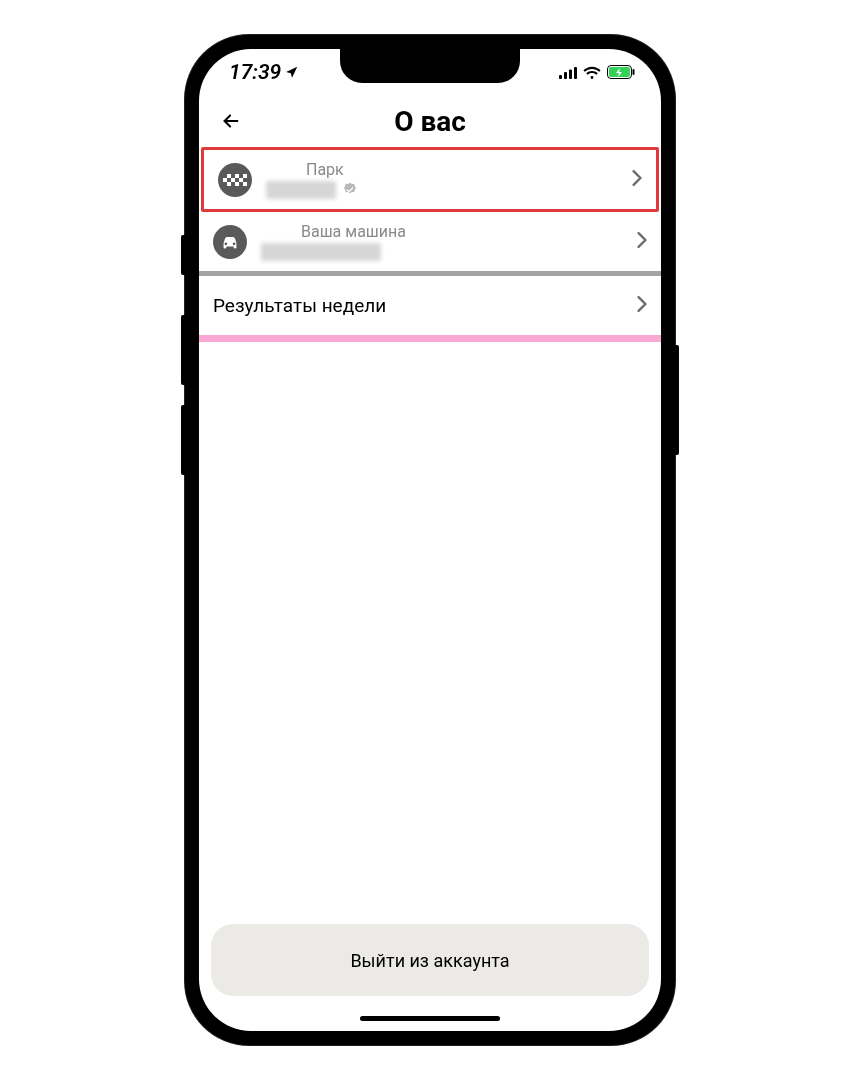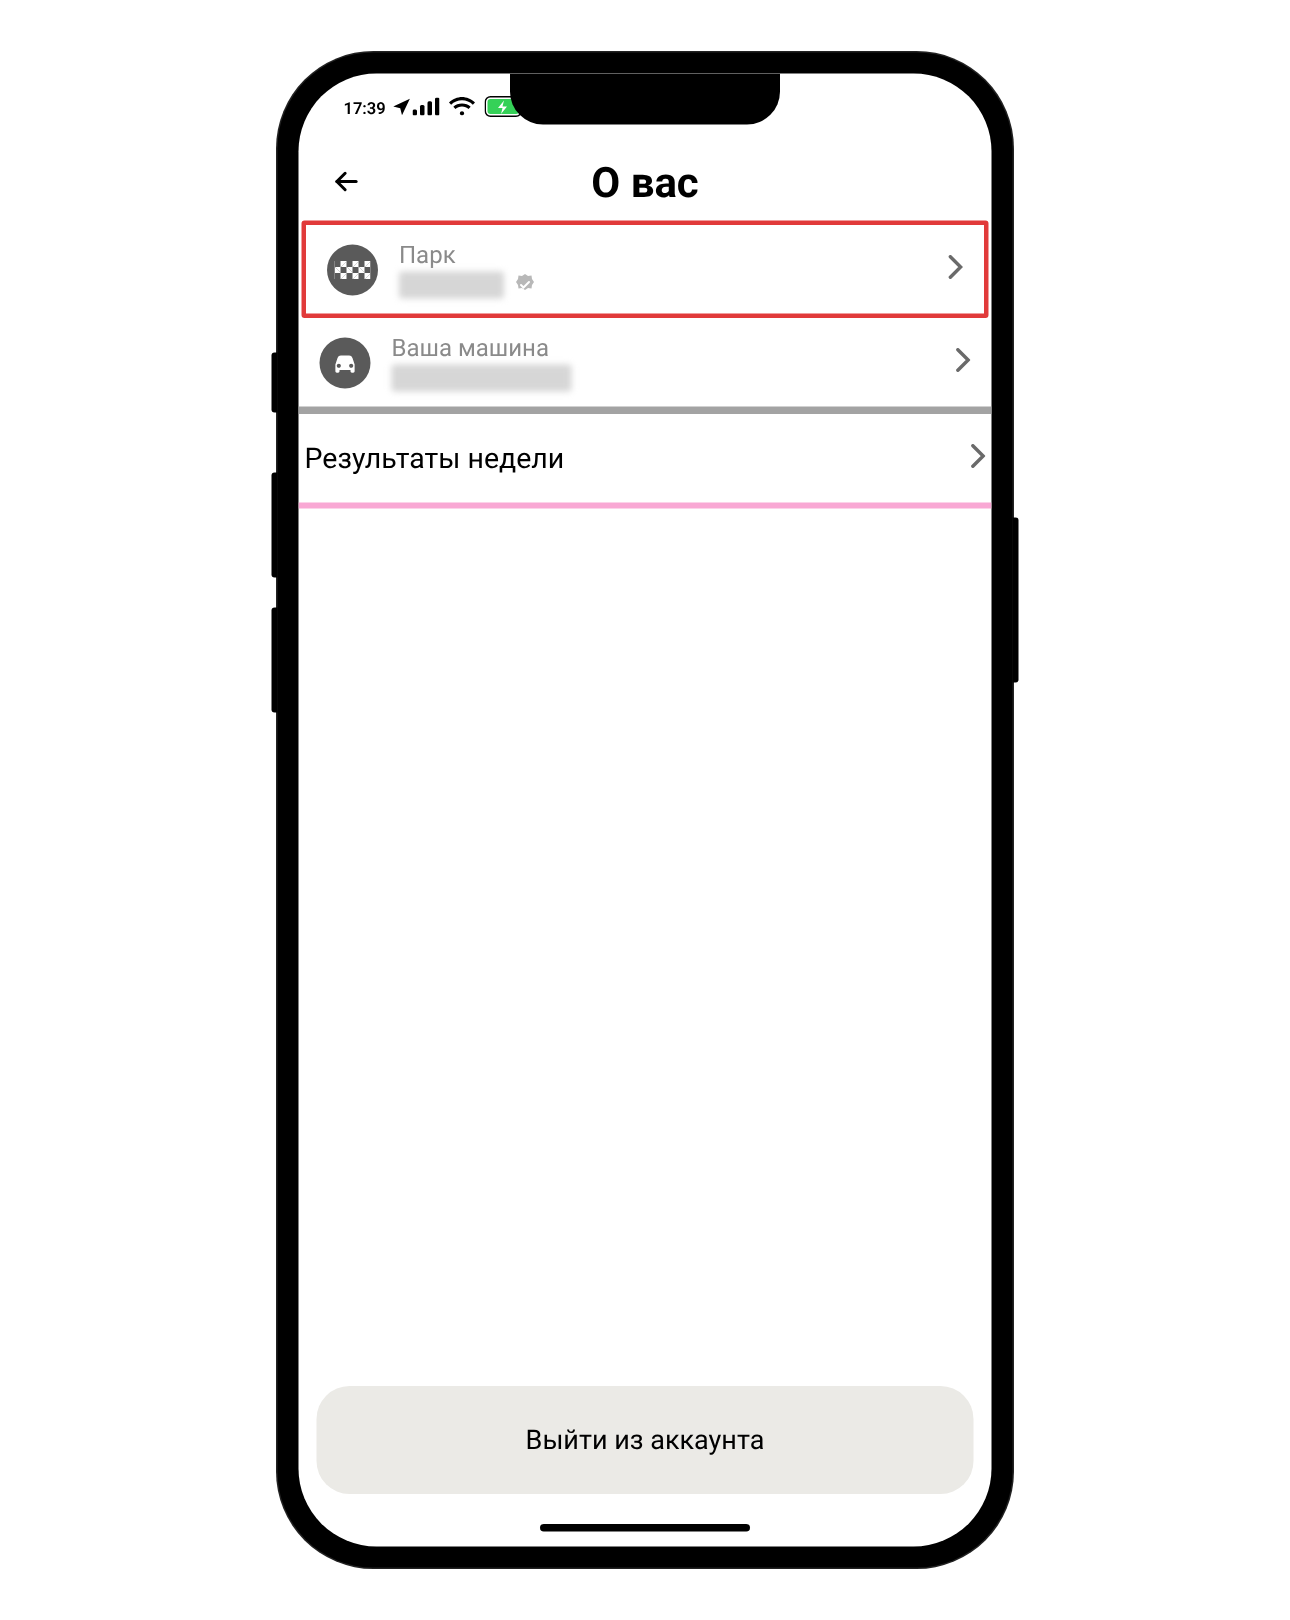--- a/index.html
+++ b/index.html
@@ -58,25 +58,27 @@
     transform: translateX(-50%);
     width: 180px;
     height: 34px;
     background: #000;
     border-radius: 0 0 22px 22px;
     z-index: 10;
   }
   .status-bar {
     height: 46px;
     display: flex;
+    justify-content: space-between;
     align-items: center;
     padding: 0 26px 0 30px;
     font-weight: 600;
-    font-size: 11px;
+    font-size: 21px;
     color: #000;
+    font-style: italic;
   }
   .status-left { display: flex; align-items: center; gap: 4px; }
   .status-right { display: flex; align-items: center; gap: 6px; }
   .nav-header {
     height: 52px;
     display: flex;
     align-items: center;
     justify-content: center;
     position: relative;
   }
@@ -129,20 +131,21 @@
   }
   .row-main {
     flex: 1;
     display: flex;
     flex-direction: column;
     gap: 2px;
   }
   .row-label {
     font-size: 16px;
     color: #8a8a8a;
+    margin-left: 40px;
   }
   .row-value {
     display: flex;
     align-items: center;
     gap: 6px;
   }
   .blur-box {
     width: 70px;
     height: 18px;
     background: #d6d6d6;
@@ -151,22 +154,22 @@
   }
   .blur-box.wide { width: 120px; }
   .verified-badge {
     width: 16px;
     height: 16px;
     color: #b8b8b8;
   }
   .simple-row {
     display: flex;
     align-items: center;
-    padding: 18px 4px;
-    border-bottom: 4px solid #f9a8d4;
+    padding: 18px 14px;
+    border-bottom: 7px solid #f9a8d4;
     cursor: pointer;
   }
   .simple-row-label {
     flex: 1;
     font-size: 19px;
     color: #000;
     font-weight: 400;
   }
   .chevron {
     color: #6a6a6a;

